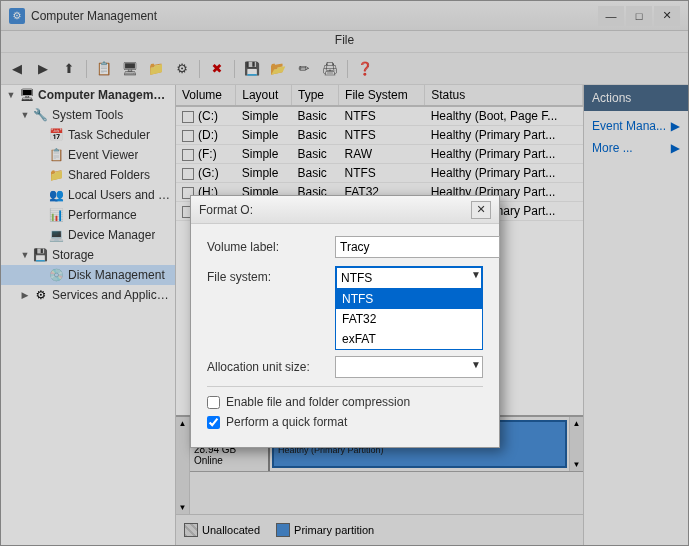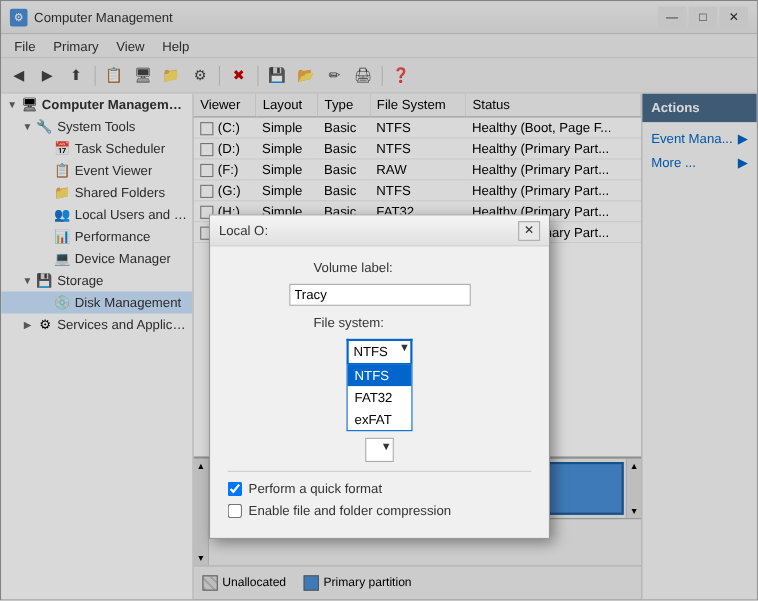--- a/index.html
+++ b/index.html
@@ -71,20 +71,21 @@
     }
 
     
     .menu-bar {
       background: #f0f0f0;
       height: 22px;
       display: flex;
       align-items: center;
       border-bottom: 1px solid #ddd;
       padding: 0 4px;
+      flex-direction: column;
     }
     .menu-item {
       padding: 2px 8px;
       cursor: pointer;
       color: #333;
       font-size: 12px;
     }
 
     
     .toolbar {
@@ -217,21 +218,21 @@
       background: #f8f8f8;
       border-left: 1px solid #ccc;
       display: flex;
       flex-direction: column;
     }
     .actions-header {
       background: #4a6a8a;
       color: white;
       padding: 6px 8px;
       font-size: 12px;
-      font-weight: bold;
+      font-weight: normal;
     }
     .action-section {
       padding: 4px 0;
     }
     .action-item {
       padding: 4px 8px;
       font-size: 12px;
       color: #0066cc;
       cursor: pointer;
       display: flex;
@@ -330,21 +331,20 @@
       color: #333;
     }
     .dialog-body {
       padding: 12px 16px;
     }
     .form-row {
       display: flex;
       align-items: center;
       margin-bottom: 8px;
       gap: 8px;
-      flex-direction: column;
     }
     .form-label {
       width: 120px;
       font-size: 12px;
       color: #333;
       flex-shrink: 0;
     }
     .form-input {
       flex: 1;
       height: 22px;
@@ -575,21 +575,21 @@
         <span class="tree-label">Services and Applicatio...</span>
       </div>
     </div>
 
     <div class="right-pane">
 
       <div class="disk-list">
         <table class="disk-table">
           <thead>
             <tr>
-              <th>Viewer</th>
+              <th>Volume</th>
               <th>Layout</th>
               <th>Type</th>
               <th>File System</th>
               <th>Status</th>
             </tr>
           </thead>
           <tbody>
             <tr>
               <td><span class="disk-icon"></span>(C:)</td>
               <td>Simple</td>
@@ -695,21 +695,21 @@
       </div>
     </div>
 
   </div>
 </div>
 
 <div class="modal-overlay">
   <div class="dialog">
 
     <div class="dialog-title-bar">
-      <span class="dialog-title">Local O:</span>
+      <span class="dialog-title">Format O:</span>
       <button class="dialog-close">✕</button>
     </div>
 
     <div class="dialog-body">
 
       <div class="form-row">
         <span class="form-label">Volume label:</span>
         <input type="text" class="form-input" value="Tracy" style="">
       </div>
 
@@ -723,35 +723,36 @@
 
           <div class="dropdown-list">
             <div class="dropdown-option selected">NTFS</div>
             <div class="dropdown-option">FAT32</div>
             <div class="dropdown-option">exFAT</div>
           </div>
         </div>
       </div>
 
       <div class="form-row" style="margin-top: 68px;">
+        <span class="form-label">Allocation unit size:</span>
         <div class="dropdown-container">
           <div style="width:100%; height:22px; border:1px solid #aaa; padding:2px 20px 2px 4px; font-size:12px; background:white; display:flex; align-items:center;">
             <span></span>
           </div>
           <span class="dropdown-arrow">▼</span>
         </div>
       </div>
 
       <div class="dialog-separator"></div>
 
       <div class="checkbox-row">
+        <input type="checkbox" style="">
+        <label class="checkbox-label">Enable file and folder compression</label>
+      </div>
+
+      <div class="checkbox-row">
         <input type="checkbox" checked="" style="">
         <label class="checkbox-label">Perform a quick format</label>
       </div>
-
-      <div class="checkbox-row">
-        <input type="checkbox" style="">
-        <label class="checkbox-label">Enable file and folder compression</label>
-      </div>
     </div>
 
   </div>
 </div>
 
 </body></html>

